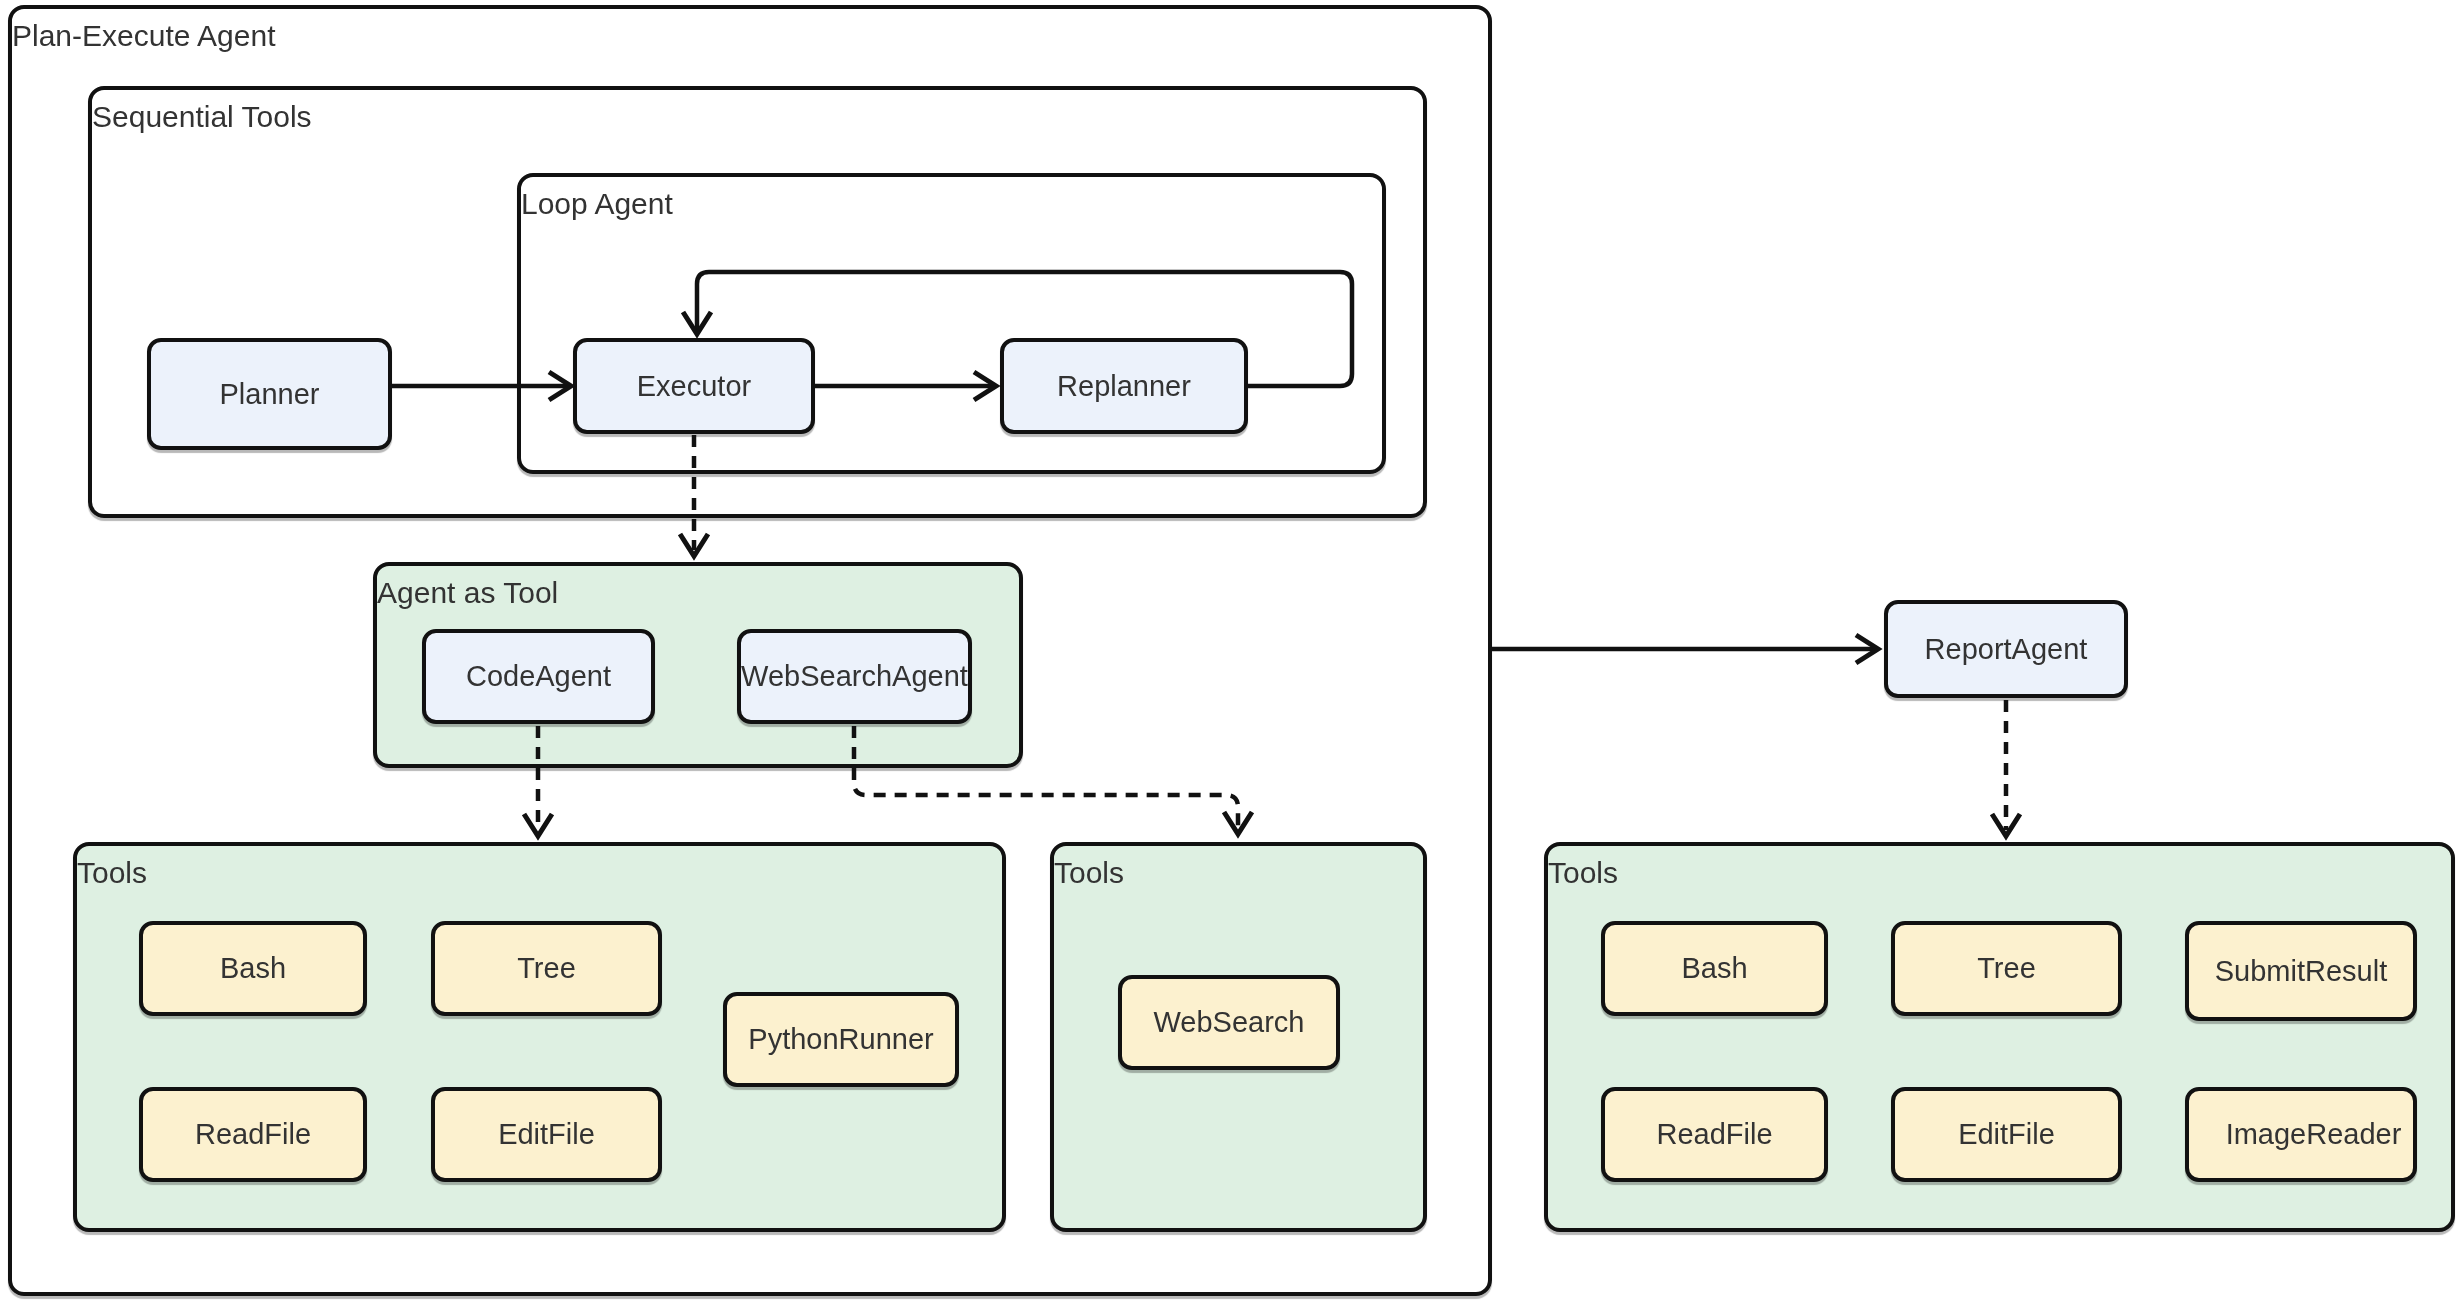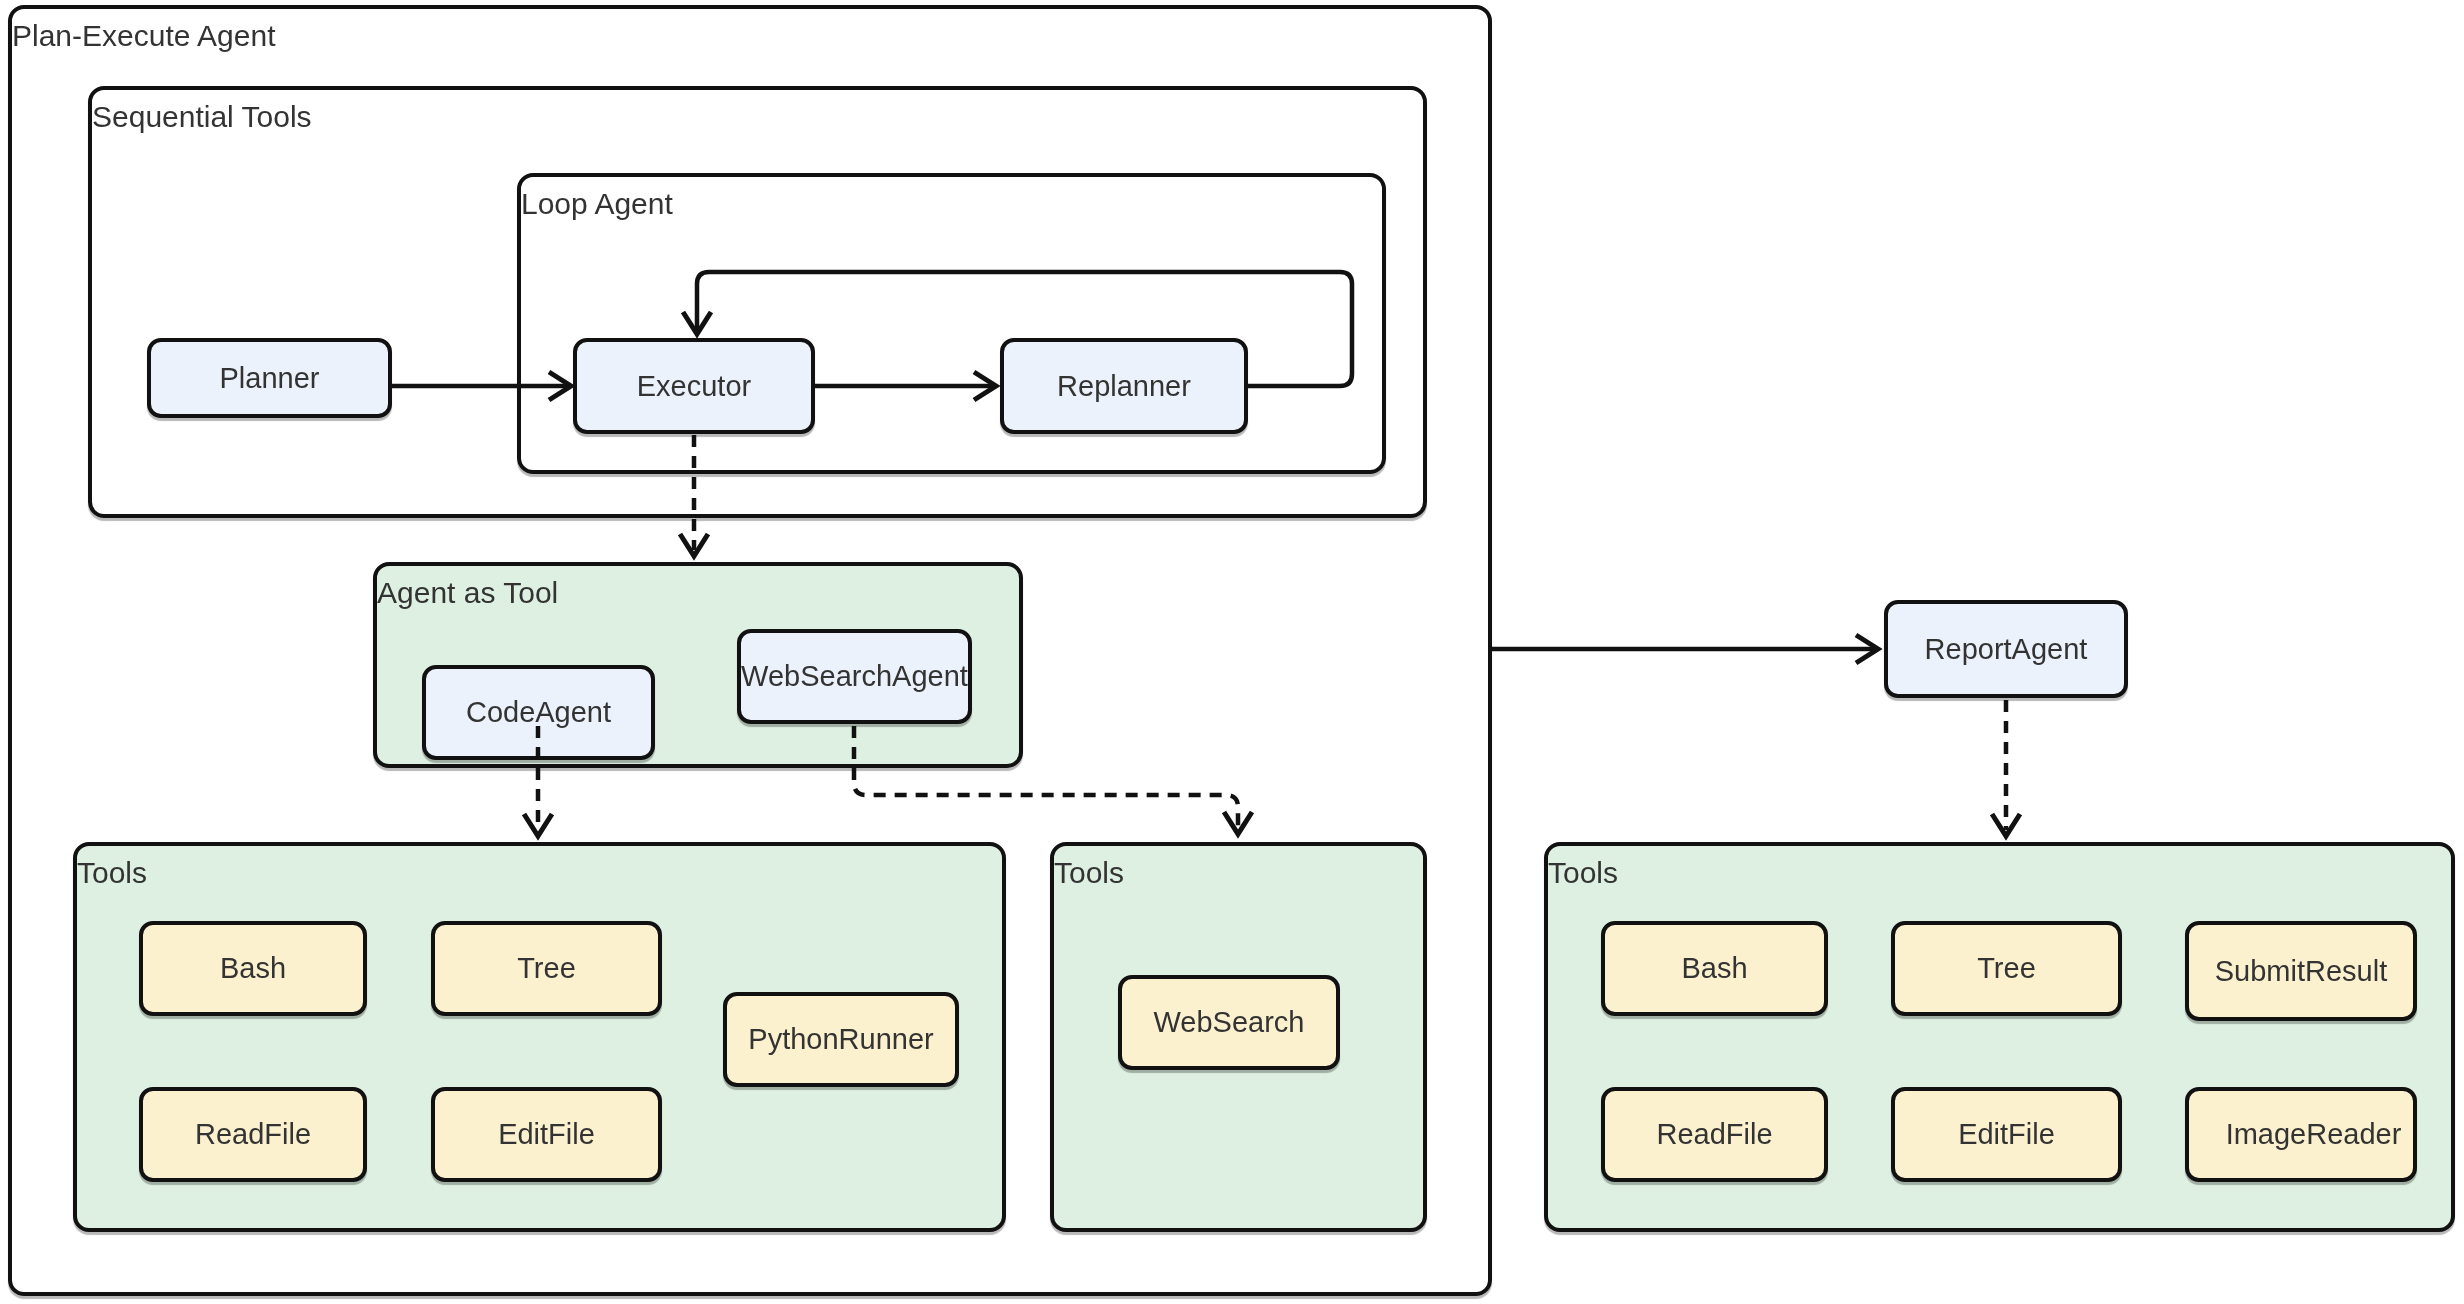--- a/index.html
+++ b/index.html
@@ -60,24 +60,24 @@
   </div>
 
   <div class="group green" style="left:1050px;top:842px;width:377px;height:390px;">
     <div class="gtitle">Tools</div>
   </div>
 
   <div class="group green" style="left:1544px;top:842px;width:911px;height:390px;">
     <div class="gtitle">Tools</div>
   </div>
 
-  <div class="node blue" style="left:147px;top:338px;width:245px;height:80px;">Planner</div>
+  <div class="node blue" style="left:147px;top:338px;width:245px;height:112px;">Planner</div>
   <div class="node blue" style="left:573px;top:338px;width:242px;height:96px;">Executor</div>
   <div class="node blue" style="left:1000px;top:338px;width:248px;height:96px;">Replanner</div>
-  <div class="node blue" style="left:422px;top:629px;width:233px;height:95px;margin-top:36px;">CodeAgent</div>
+  <div class="node blue" style="left:422px;top:629px;width:233px;height:95px;">CodeAgent</div>
   <div class="node blue" style="left:737px;top:629px;width:235px;height:95px;">WebSearchAgent</div>
   <div class="node blue" style="left:1884px;top:600px;width:244px;height:98px;">ReportAgent</div>
 
   <div class="node yellow" style="left:139px;top:921px;width:228px;height:95px;">Bash</div>
   <div class="node yellow" style="left:431px;top:921px;width:231px;height:95px;">Tree</div>
   <div class="node yellow" style="left:723px;top:992px;width:236px;height:95px;">PythonRunner</div>
   <div class="node yellow" style="left:139px;top:1087px;width:228px;height:95px;">ReadFile</div>
   <div class="node yellow" style="left:431px;top:1087px;width:231px;height:95px;">EditFile</div>
 
   <div class="node yellow" style="left:1118px;top:975px;width:222px;height:95px;">WebSearch</div>

